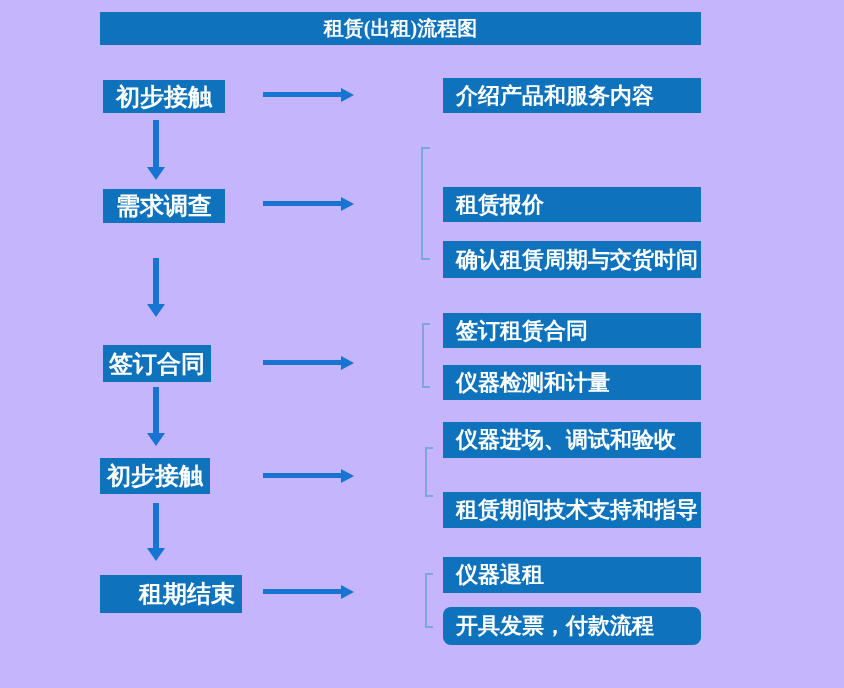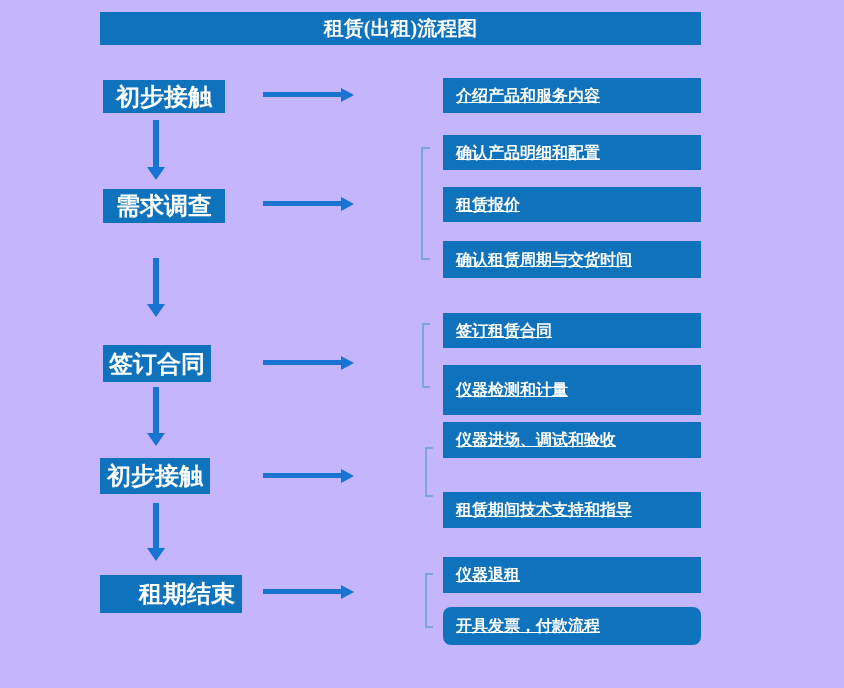--- a/index.html
+++ b/index.html
@@ -4,32 +4,32 @@
 <style>
   html,body{margin:0;padding:0;background:#fff;}
   .canvas{position:relative;width:844px;height:688px;background:#c4b5fd;overflow:hidden;
           font-family:"Liberation Serif","DejaVu Serif",serif;}
   .box{position:absolute;background:#0f72bc;color:#fff;font-weight:bold;
        display:flex;align-items:center;font-size:24px;line-height:1;}
   .titlebar{position:absolute;left:100px;top:12px;width:601px;height:33px;
        background:#0f72bc;color:#fff;font-weight:bold;font-size:20px;
        display:flex;align-items:center;justify-content:center;}
   .lbox{justify-content:center;}
-  .rbox{left:443px;width:258px;padding-left:13px;box-sizing:border-box;font-size:16px;text-decoration:underline;}
+  .rbox{left:443px;width:258px;padding-left:13px;box-sizing:border-box;font-size:22px;}
   .l1{left:103px;top:80px;width:122px;height:33px;}
   .l2{left:103px;top:189px;width:122px;height:34px;}
   .l3{left:103px;top:345px;width:108px;height:37px;}
   .l4{left:100px;top:458px;width:110px;height:36px;}
   .l5{left:100px;top:575px;width:110px;height:38px;padding-left:32px;}
   .r1{top:78px;height:35px;}
   .r2{top:135px;height:35px;}
   .r3{top:187px;height:35px;}
   .r4{top:241px;height:37px;}
   .r5{top:313px;height:35px;}
-  .r6{top:365px;height:50px;}
+  .r6{top:365px;height:35px;}
   .r7{top:422px;height:36px;}
   .r8{top:492px;height:36px;}
   .r9{top:557px;height:36px;}
   .r10{top:607px;height:38px;border-radius:8px;}
   .harrow{position:absolute;left:263px;width:91px;height:14px;}
   .harrow .shaft{position:absolute;display:block;left:0;top:4px;width:78px;height:5px;background:#1874d2;}
   .harrow .head{position:absolute;display:block;left:78px;top:0;width:0;height:0;
        border-left:13px solid #1874d2;border-top:7px solid transparent;border-bottom:7px solid transparent;}
   .h1{top:88px;} .h2{top:197px;} .h3{top:356px;} .h4{top:469px;} .h5{top:585px;}
   .varrow{position:absolute;left:147px;width:18px;}
@@ -50,21 +50,20 @@
 
   <div class="titlebar">租赁(出租)流程图</div>
 
   <div class="box lbox l1">初步接触</div>
   <div class="box lbox l2">需求调查</div>
   <div class="box lbox l3">签订合同</div>
   <div class="box lbox l4">初步接触</div>
   <div class="box lbox l5">租期结束</div>
 
   <div class="box rbox r1">介绍产品和服务内容</div>
-  <div class="box rbox r2">确认产品明细和配置</div>
   <div class="box rbox r3">租赁报价</div>
   <div class="box rbox r4">确认租赁周期与交货时间</div>
   <div class="box rbox r5">签订租赁合同</div>
   <div class="box rbox r6">仪器检测和计量</div>
   <div class="box rbox r7">仪器进场、调试和验收</div>
   <div class="box rbox r8">租赁期间技术支持和指导</div>
   <div class="box rbox r9">仪器退租</div>
   <div class="box rbox r10">开具发票，付款流程</div>
 
   <div class="harrow h1">

